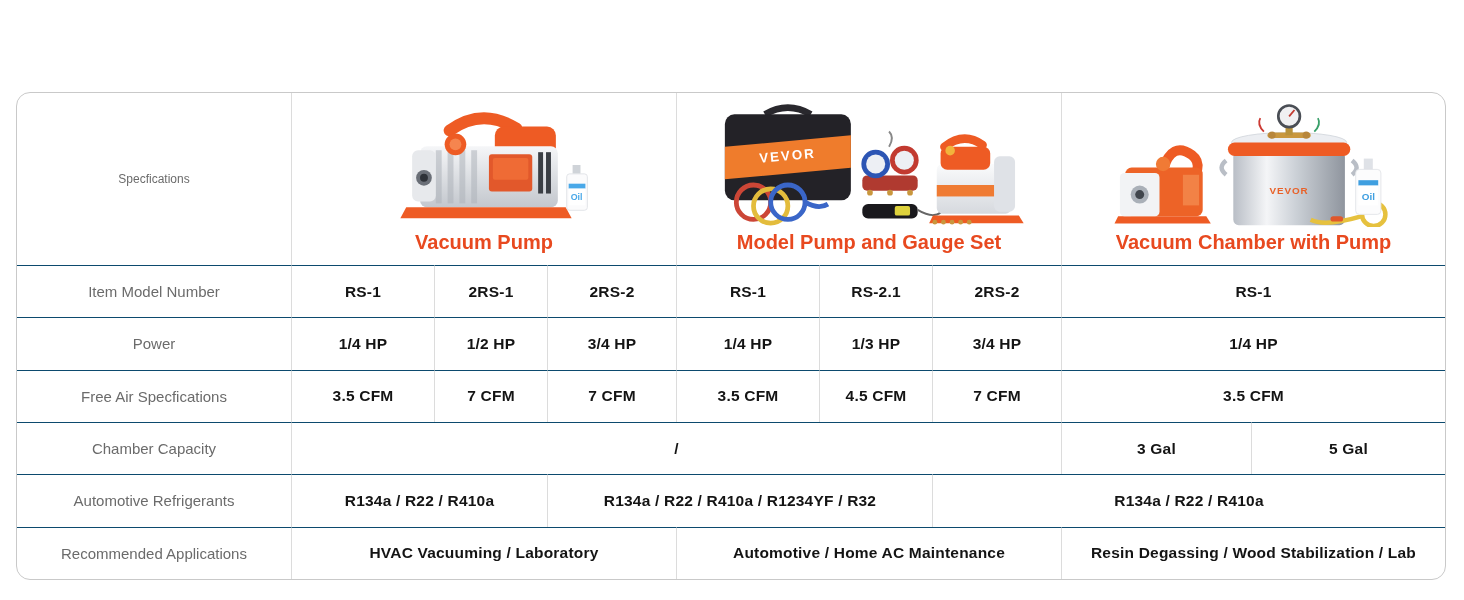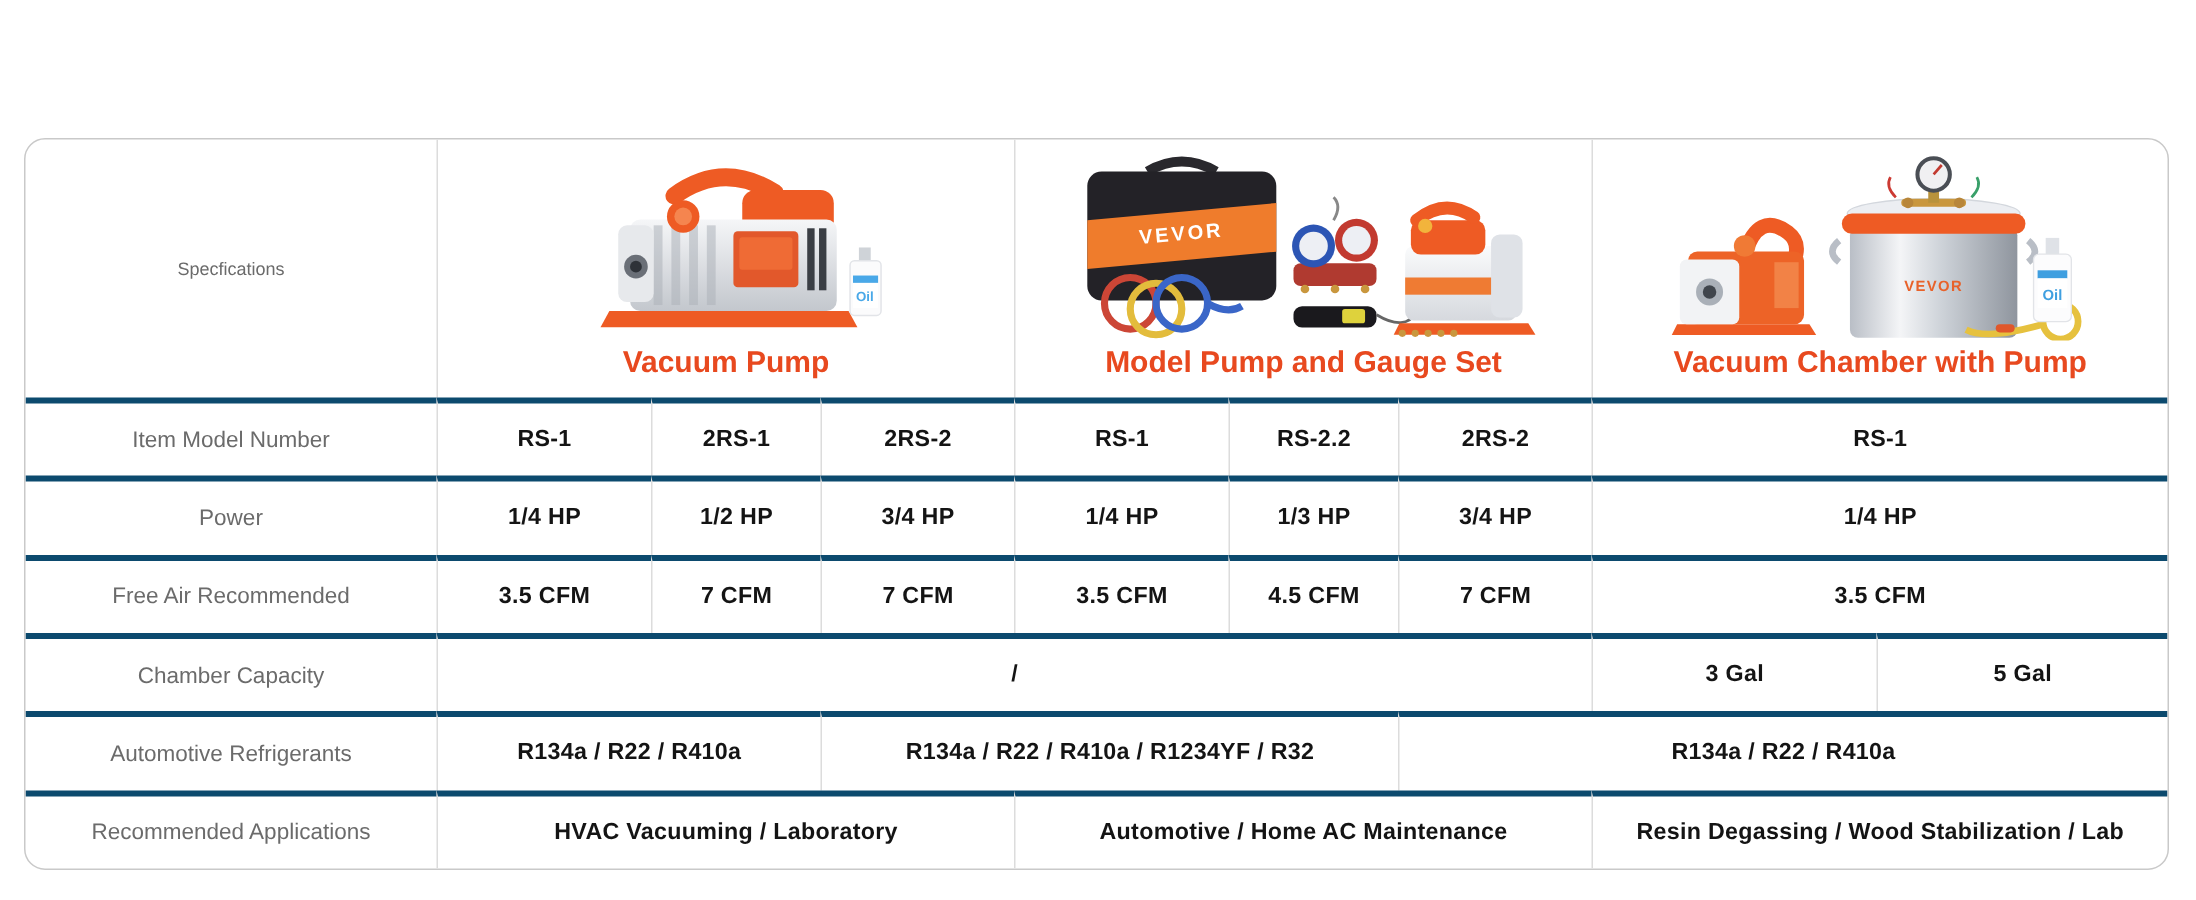--- a/index.html
+++ b/index.html
@@ -11,21 +11,21 @@
   .spec-table{
     position:absolute;left:16px;top:92px;width:1430px;height:488px;
     box-sizing:border-box;background:#fff;
     border:1px solid #c9c9c9;border-radius:14px;overflow:hidden;
     display:grid;
     grid-template-columns:274px 143px 113px 129px 143px 113px 129px 190px 1fr;
     grid-template-rows:172px repeat(6,1fr);
   }
   .cell{display:flex;align-items:center;justify-content:center;text-align:center;}
   .bl{border-left:1px solid #dcdcdc;}
-  .bt{border-top:4px solid #0c4a6e;}
+  .bt{border-top:1px solid #0c4a6e;}
   .rowlabel{color:#6b6b6b;font-size:15px;font-weight:400;padding:0 10px;}
   .val{color:#141414;font-size:15.5px;font-weight:700;letter-spacing:.2px;padding:0 6px;text-align:center;}
   .product{flex-direction:column;padding:8px 4px 12px;}
   .product .imgwrap{flex:1;display:flex;align-items:flex-end;justify-content:center;width:100%;}
   .ptitle{font-weight:700;font-size:20px;color:#e8491f;margin-top:4px;line-height:1.1;}
   svg text{font-family:"Liberation Sans","DejaVu Sans",sans-serif;}
 </style>
 </head>
 <body>
 
@@ -185,34 +185,34 @@
       </svg>
     </div>
     <div class="ptitle">Vacuum Chamber with Pump</div>
   </div>
 
   <div class="cell rowlabel bt" style="grid-area:2/1/3/2">Item Model Number</div>
   <div class="cell val bl bt" style="grid-area:2/2/3/3">RS-1</div>
   <div class="cell val bl bt" style="grid-area:2/3/3/4">2RS-1</div>
   <div class="cell val bl bt" style="grid-area:2/4/3/5">2RS-2</div>
   <div class="cell val bl bt" style="grid-area:2/5/3/6">RS-1</div>
-  <div class="cell val bl bt" style="grid-area:2/6/3/7">RS-2.2</div>
+  <div class="cell val bl bt" style="grid-area:2/6/3/7">RS-2.1</div>
   <div class="cell val bl bt" style="grid-area:2/7/3/8">2RS-2</div>
   <div class="cell val bl bt" style="grid-area:2/8/3/10">RS-1</div>
 
   <div class="cell rowlabel bt" style="grid-area:3/1/4/2">Power</div>
   <div class="cell val bl bt" style="grid-area:3/2/4/3">1/4 HP</div>
   <div class="cell val bl bt" style="grid-area:3/3/4/4">1/2 HP</div>
   <div class="cell val bl bt" style="grid-area:3/4/4/5">3/4 HP</div>
   <div class="cell val bl bt" style="grid-area:3/5/4/6">1/4 HP</div>
   <div class="cell val bl bt" style="grid-area:3/6/4/7">1/3 HP</div>
   <div class="cell val bl bt" style="grid-area:3/7/4/8">3/4 HP</div>
   <div class="cell val bl bt" style="grid-area:3/8/4/10">1/4 HP</div>
 
-  <div class="cell rowlabel bt" style="grid-area:4/1/5/2">Free Air Recommended</div>
+  <div class="cell rowlabel bt" style="grid-area:4/1/5/2">Free Air Specfications</div>
   <div class="cell val bl bt" style="grid-area:4/2/5/3">3.5 CFM</div>
   <div class="cell val bl bt" style="grid-area:4/3/5/4">7 CFM</div>
   <div class="cell val bl bt" style="grid-area:4/4/5/5">7 CFM</div>
   <div class="cell val bl bt" style="grid-area:4/5/5/6">3.5 CFM</div>
   <div class="cell val bl bt" style="grid-area:4/6/5/7">4.5 CFM</div>
   <div class="cell val bl bt" style="grid-area:4/7/5/8">7 CFM</div>
   <div class="cell val bl bt" style="grid-area:4/8/5/10">3.5 CFM</div>
 
   <div class="cell rowlabel bt" style="grid-area:5/1/6/2">Chamber Capacity</div>
   <div class="cell val bl bt" style="grid-area:5/2/6/8">/</div>

